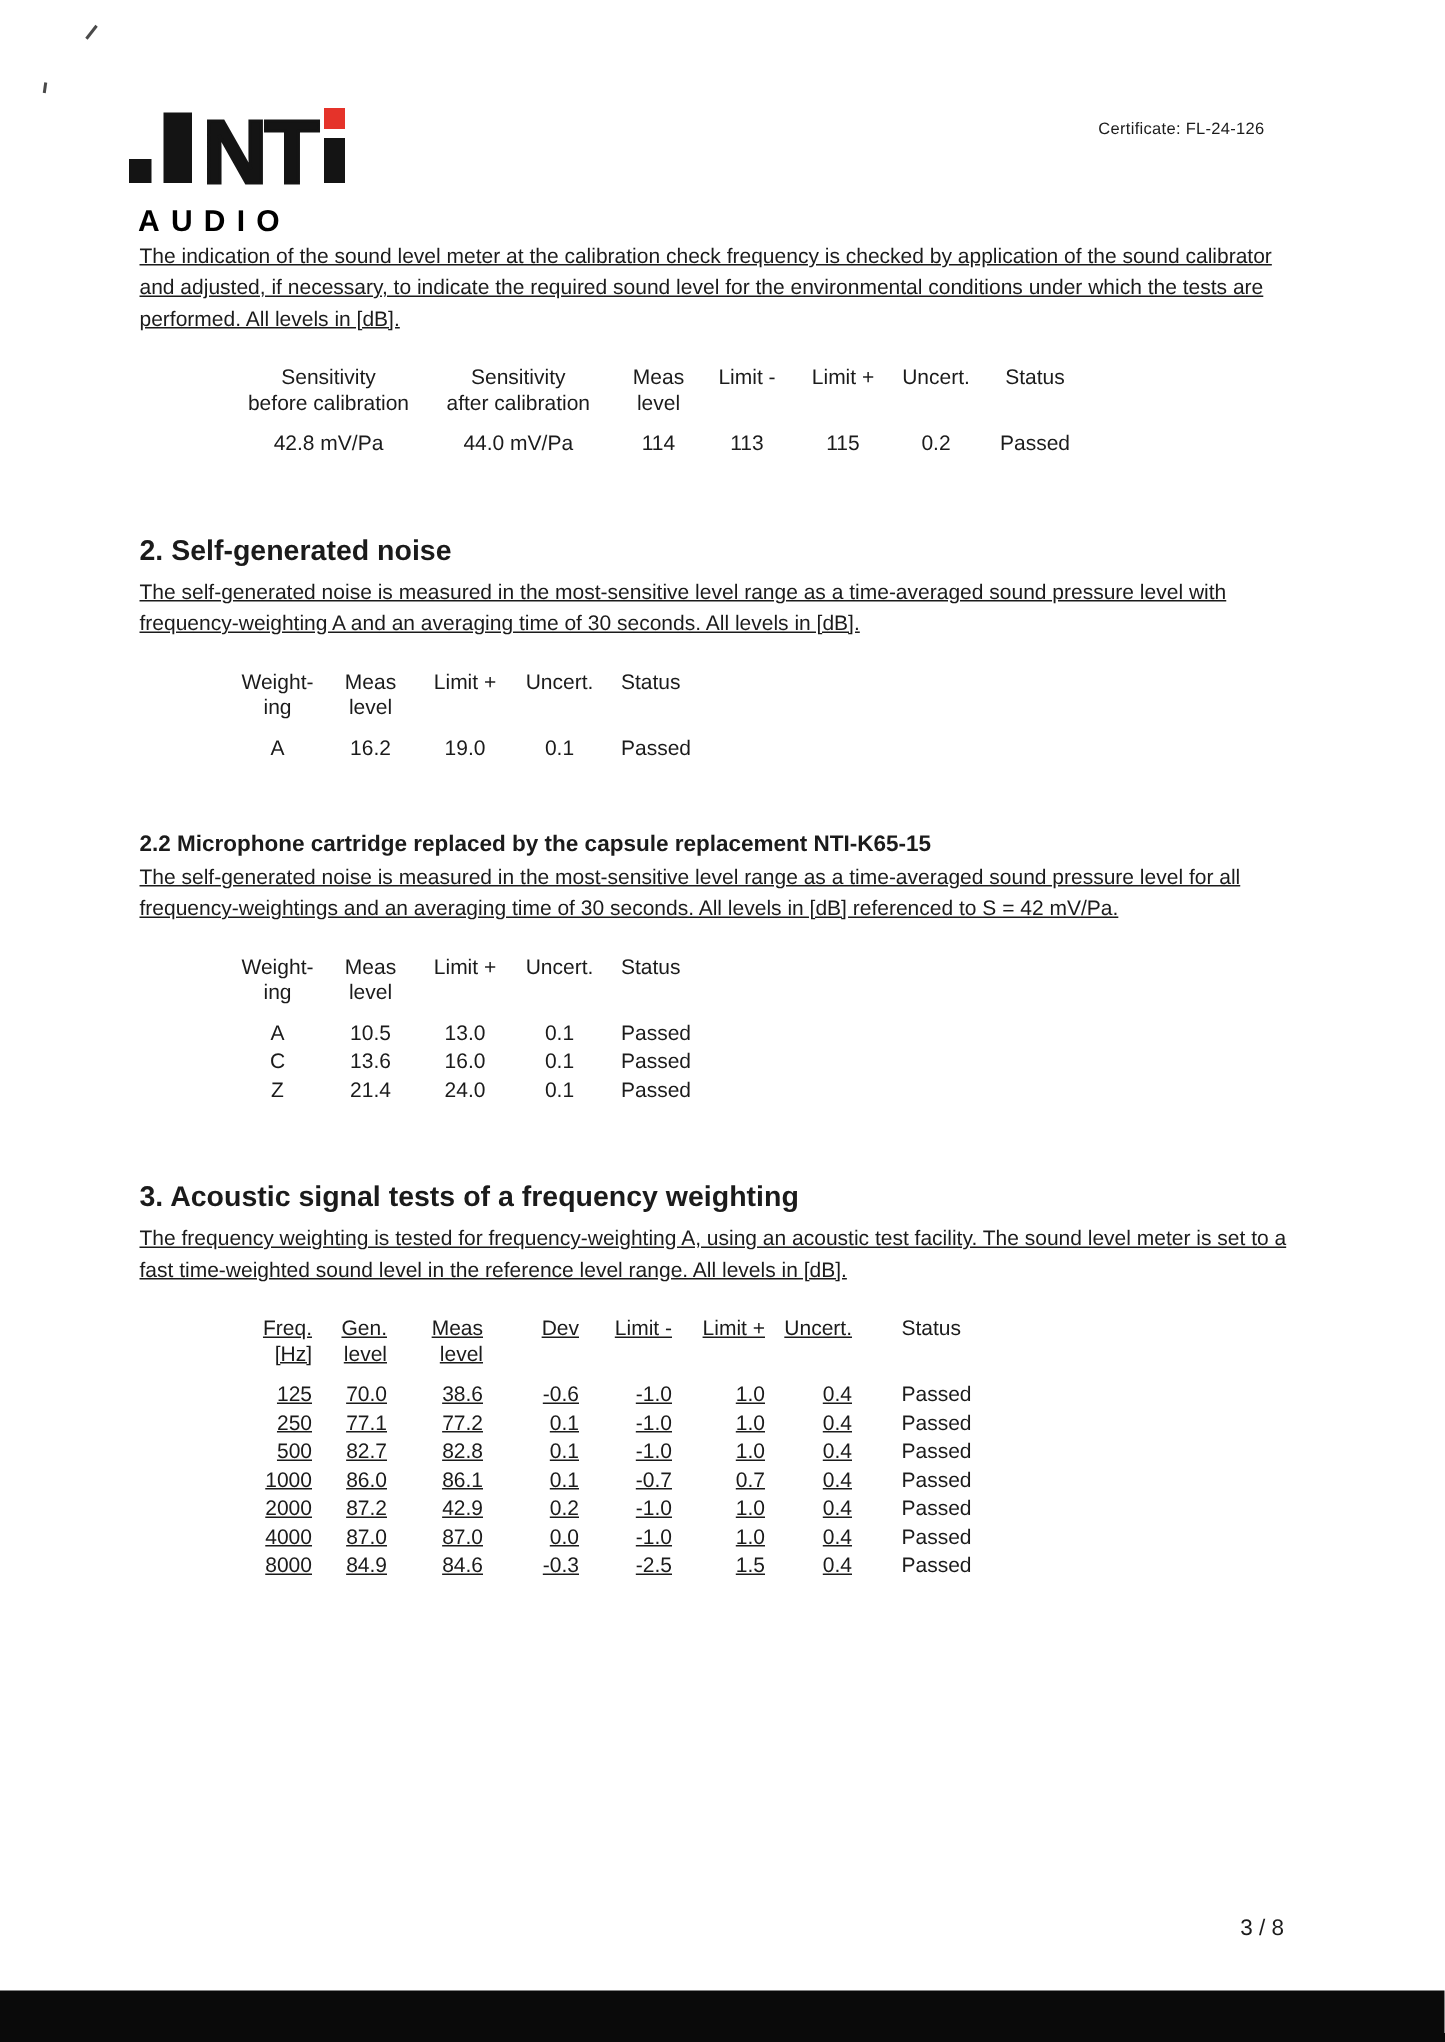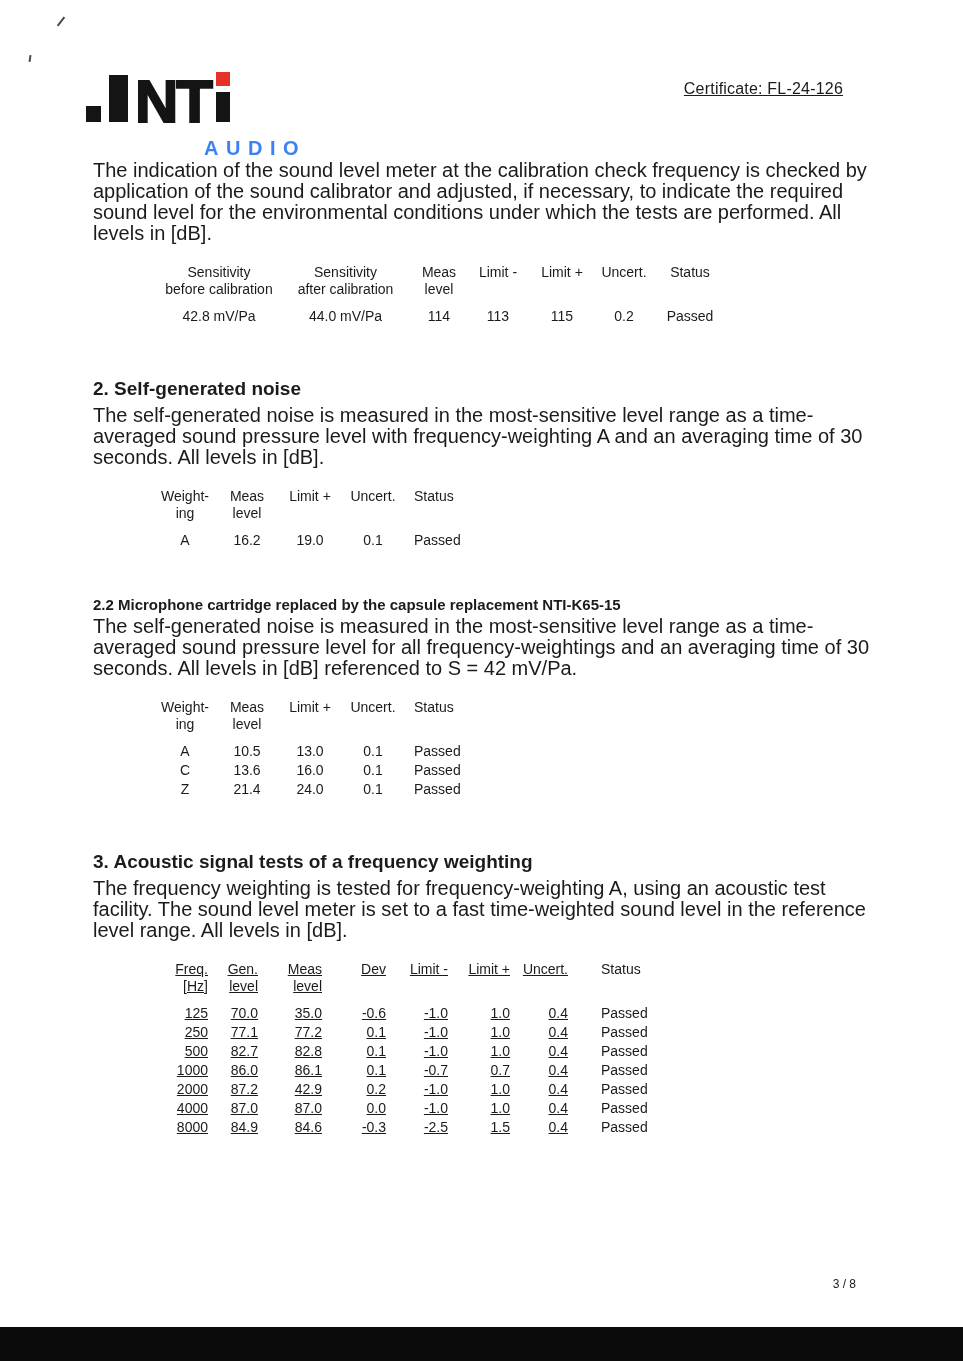--- a/index.html
+++ b/index.html
@@ -12,39 +12,39 @@
   .page { position:absolute; inset:0; background:#fff; }
 
   
   .scan-mark { position:absolute; background:#4a4a4a; }
   .mark1 { left:60px; top:16px; width:2px; height:11px; transform:rotate(38deg); }
   .mark2 { left:29px; top:55px; width:2px; height:7px; transform:rotate(8deg); }
   .footer-bar { position:absolute; left:0; right:0; bottom:0; height:34px; background:#0a0a0a; }
 
   
   .header-row { display:flex; justify-content:space-between; align-items:flex-start; padding:72px 120px 0 86px; }
-  .certificate { font-size:16px; padding-top:8px; letter-spacing:0.2px;text-decoration:underline; }
+  .certificate { font-size:11px; padding-top:8px; letter-spacing:0.2px; }
 
   
   .logo { width:220px; }
   .logo-row { font-size:60px; line-height:50px; height:56px; white-space:nowrap; overflow:visible; }
   .bar { display:inline-block; background:#141414; vertical-align:baseline; }
   .bar1 { width:15px; height:16px; margin-right:8px; }
   .bar2 { width:19px; height:47px; margin-right:7px; }
   .nt { font-weight:bold; letter-spacing:-2px; color:#141414; -webkit-text-stroke:2px #141414; }
   .i-wrap { display:inline-block; margin-left:5px; }
   .i-dot { display:block; width:14px; height:14px; background:#e5332a; margin-bottom:6px; }
   .i-stem { display:block; width:14px; height:30px; background:#141414; }
-  .logo-audio { font-size:20px; font-weight:bold; letter-spacing:7.5px; margin-top:9px; padding-left:6px; color:#3b82f6;text-align:right; }
+  .logo-audio { font-size:20px; font-weight:bold; letter-spacing:7.5px; margin-top:9px; padding-left:6px; color:#000000; }
 
   
   .content { padding:0 90px 0 93px; }
   h1 { font-size:19px; font-weight:bold; margin:0 0 5px 0; }
   h2 { font-size:15px; font-weight:bold; margin:0 0 3px 0; }
-  p  { font-size:20px; line-height:21px; width:780px; }
+  p  { font-size:14px; line-height:21px; width:780px;text-decoration:underline; }
   .s1-title { margin-top:44px; }
   .s2-title { margin-top:52px; }
   .s21-title { margin-top:30px; }
   .s22-title { margin-top:46px; }
   .s3-title { margin-top:52px; }
 
   
   table.t { border-collapse:collapse; table-layout:fixed; font-size:14px; margin-top:20px; margin-left:67px; }
   .t th { font-weight:normal; vertical-align:top; text-align:center; padding:0 0 9px 0; line-height:17px; }
   .t td { text-align:center; padding:1px 0; line-height:17px; }
@@ -61,21 +61,21 @@
   .t2 th:nth-child(5), .t2 td:nth-child(5) { text-align:left; padding-left:4px; }
 
   .t3 { margin-top:24px; }
   .t3 th:nth-child(1){width:52px;} .t3 th:nth-child(2){width:50px;}
   .t3 th:nth-child(3){width:64px;} .t3 th:nth-child(4){width:64px;}
   .t3 th:nth-child(5){width:62px;} .t3 th:nth-child(6){width:62px;}
   .t3 th:nth-child(7){width:58px;} .t3 th:nth-child(8){width:92px;}
   .t3 th:not(:nth-child(8)), .t3 td:not(:nth-child(8)) { text-align:right; padding-right:4px;text-decoration:underline; }
   .t3 th:nth-child(8), .t3 td:nth-child(8) { text-align:left; padding-left:29px; }
 
-  .page-number { position:absolute; right:107px; top:1277px; font-size:12px; }
+  .page-number { position:absolute; right:107px; top:1277px; font-size:15px; }
 </style>
 </head>
 <body>
 
 <div class="page">
 
   <div class="scan-mark mark1"></div>
   <div class="scan-mark mark2"></div>
 
   <div class="header-row">
@@ -268,21 +268,21 @@
             <th>
               <span class="hl">Status</span>
               <span class="hl"></span>
             </th>
         </tr>
       </thead>
       <tbody>
         <tr>
             <td>125</td>
             <td>70.0</td>
-            <td>35.0</td>
+            <td>38.6</td>
             <td>-0.6</td>
             <td>-1.0</td>
             <td>1.0</td>
             <td>0.4</td>
             <td>Passed</td>
           </tr>
           <tr>
             <td>250</td>
             <td>77.1</td>
             <td>77.2</td>

